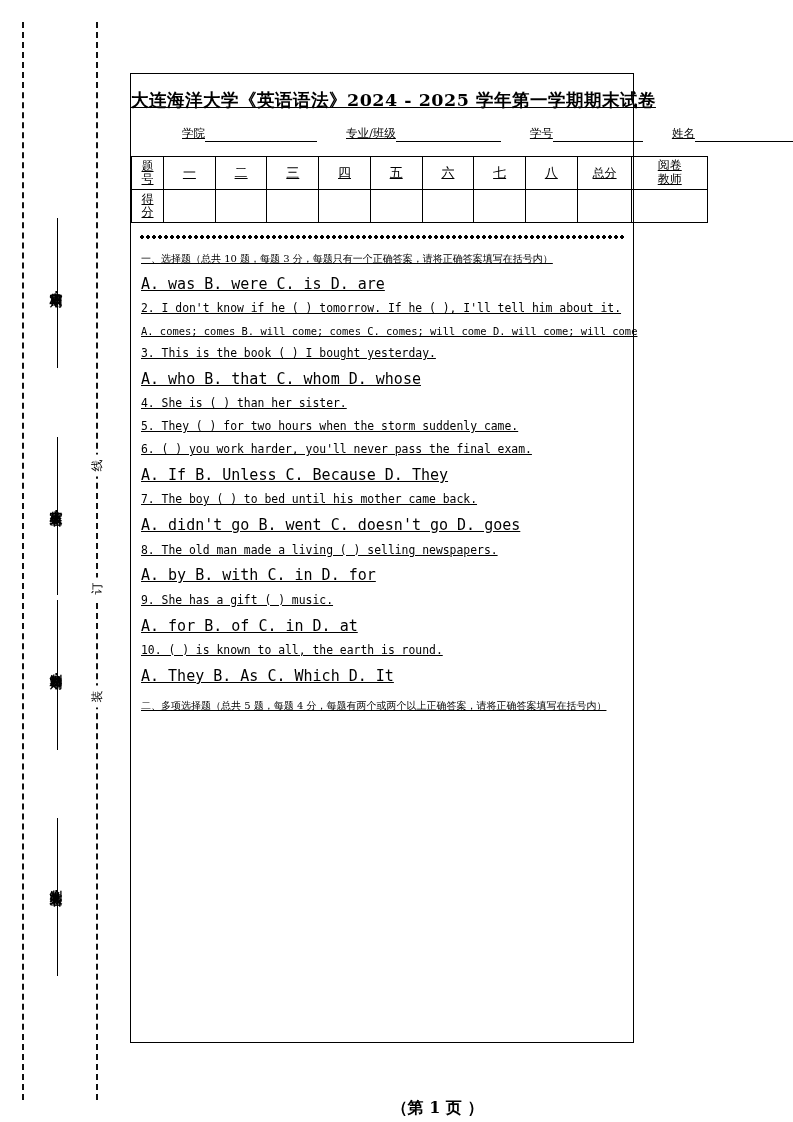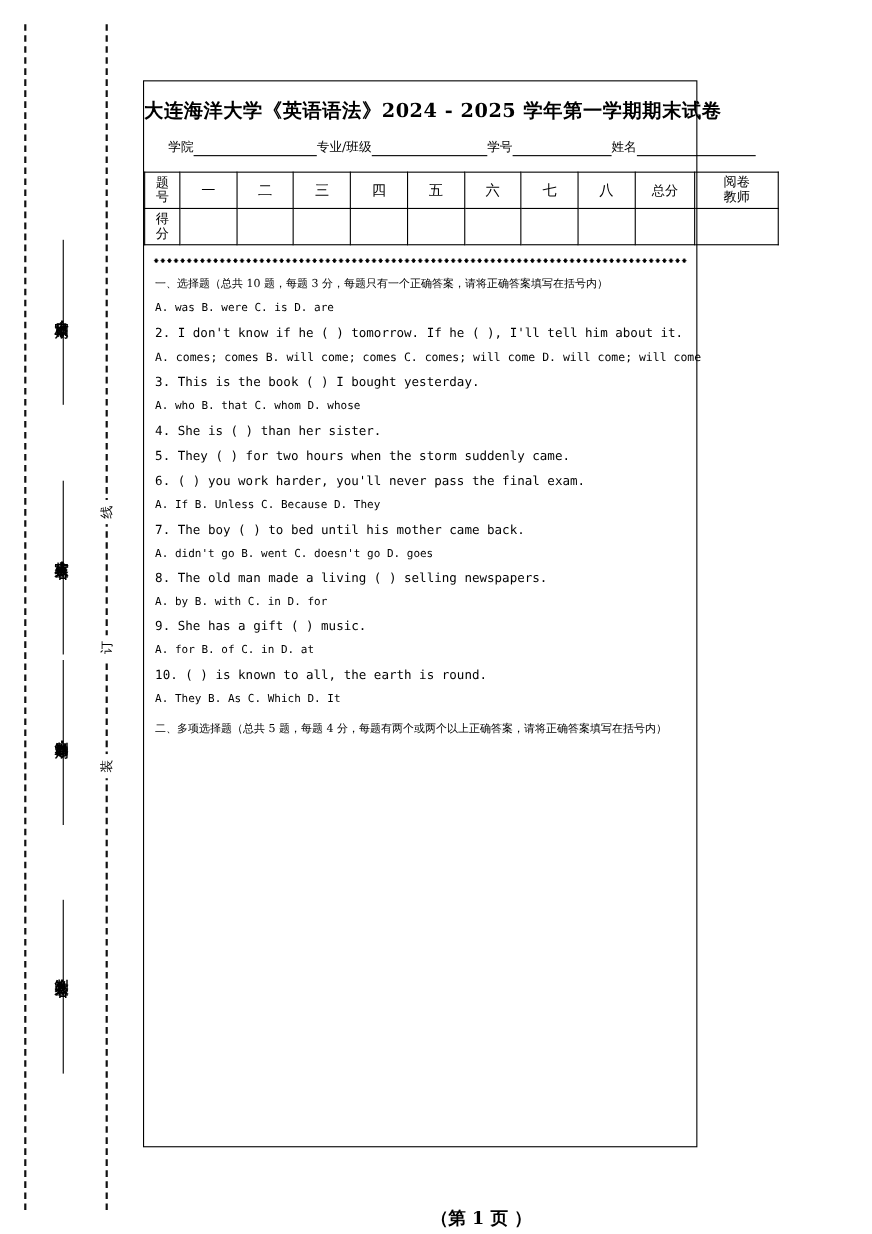--- a/index.html
+++ b/index.html
@@ -75,20 +75,21 @@
 
   
   .page-box {
     position: absolute;
     left: 130px;
     top: 73px;
     width: 504px;
     height: 970px;
     border: 1.6px solid #000;
     box-sizing: border-box;
+    text-decoration: underline;
   }
 
   .title {
     margin: 14px 0 0 0;
     text-align: center;
     font-family: "DejaVu Serif", serif;
     font-size: 17.5px;
     font-weight: bold;
     letter-spacing: 0.5px;
     white-space: nowrap;
@@ -97,21 +98,21 @@
   
   .ident-row {
     margin: 14px 12px 0 22px;
     display: flex;
     align-items: flex-end;
     font-family: "DejaVu Serif", serif;
     font-size: 11.5px;
     white-space: nowrap;
   }
   .ident-field { display: flex; align-items: flex-end; }
-  .ident-label { font-size: 11.5px; padding-bottom: 1px; }
+  .ident-label { font-size: 11.5px; padding-bottom: 1px; margin-left: 29px; }
   .ident-rule {
     border-bottom: 1px solid #000;
     height: 13px;
   }
   .r1 { width: 112px; }
   .r2 { width: 105px; }
   .r3 { width: 90px; }
   .r4 { width: 108px; }
 
   
@@ -165,21 +166,21 @@
     margin: 2px 0 4px 0;
     text-align: justify;
   }
   .q-line {
     font-family: "DejaVu Sans Mono", monospace;
     font-size: 11.4px;
     line-height: 1.22;
     margin: 9px 0 0 0;
     white-space: nowrap;
   }
-  .q-line.opts { font-size: 10px; }
+  .q-line.opts { font-size: 15px; }
   .q-line.opts.wide { font-size: 10.45px; }
   .sec-head.second { margin-top: 13px; }
 
   
   .footer {
     position: absolute;
     left: 130px;
     top: 1060px;
     width: 615px;
     text-align: center;

